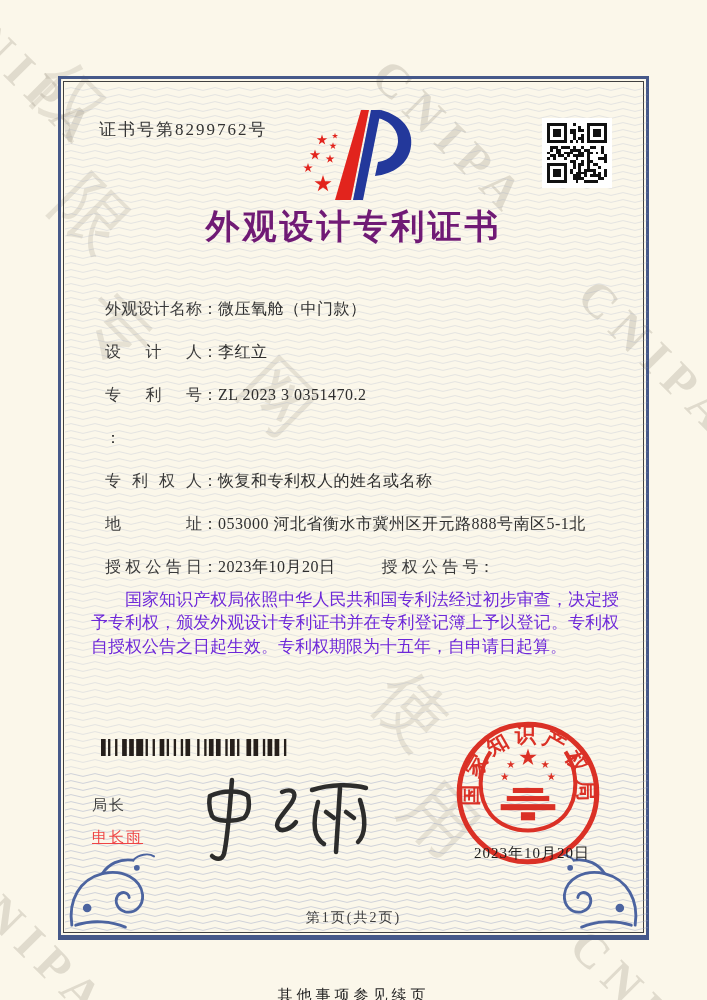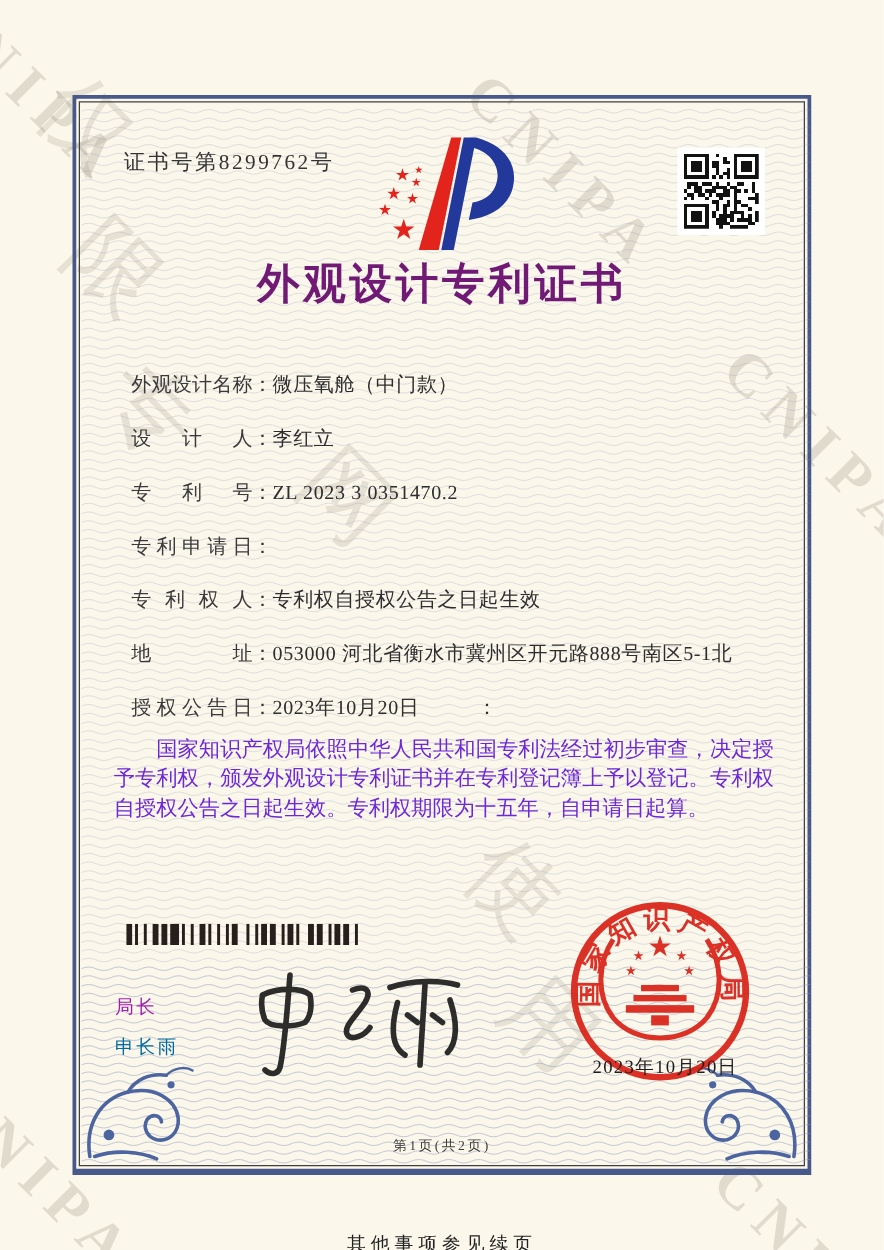--- a/index.html
+++ b/index.html
@@ -45,29 +45,29 @@
   .fval{letter-spacing:.5px;white-space:nowrap;}
 
   
   .paras{position:absolute;left:27px;right:24px;top:506px;z-index:2;font-size:17px;line-height:23.4px;
          color:#6d28d9;text-align:justify;}
   .paras p{margin:0 0 8px 0;text-indent:2em;}
 
   .barcode{position:absolute;left:37px;top:657px;width:190px;height:17px;z-index:2;}
 
   .signer-title{position:absolute;left:28px;top:714px;font-family:Liberation Mono, monospace;
-                font-size:15px;letter-spacing:2px;color:#a21caf;z-index:2;}
+                font-size:15px;letter-spacing:2px;color:#404040;z-index:2;}
   .signer-name{position:absolute;left:28px;top:746px;font-family:"Liberation Sans",sans-serif;
-               font-size:15px;letter-spacing:2px;color:#0369a1;z-index:2;}
+               font-size:15px;letter-spacing:2px;color:#ef4444;z-index:2;text-decoration:underline;}
   .signature{position:absolute;left:130px;top:688px;width:190px;height:92px;z-index:2;}
 
   .seal{position:absolute;left:378px;top:625px;width:172px;height:172px;z-index:3;opacity:.93;}
   .seal-date{position:absolute;left:410px;top:762px;font-size:15px;letter-spacing:1px;color:#1d1d1d;z-index:4;}
 
-  .page-no{position:absolute;left:0;top:827px;width:100%;text-align:center;font-size:11px;
+  .page-no{position:absolute;left:0;top:827px;width:100%;text-align:center;font-size:14px;
            letter-spacing:2px;color:#3c3c3c;z-index:2;}
 
   .orn{position:absolute;bottom:3px;width:92px;height:86px;z-index:2;}
   .orn-l{left:2px;}
   .orn-r{right:2px;transform:scaleX(-1);}
 
   .cont-note{position:absolute;left:0;top:944px;width:100%;text-align:center;font-size:15px;
              letter-spacing:4px;color:#222;z-index:2;margin-top:42px;}
 </style>
 </head>
@@ -387,40 +387,40 @@
           <span class="flabel">设计人</span>
             <span class="fcolon">：</span>
             <span class="fval">李红立</span>
         </div>
         <div class="frow">
           <span class="flabel">专利号</span>
             <span class="fcolon">：</span>
             <span class="fval">ZL 2023 3 0351470.2</span>
         </div>
         <div class="frow">
-          <span class="flabel">专利申请日</span>
             <span class="fcolon">：</span>
         </div>
         <div class="frow">
           <span class="flabel">专利权人</span>
             <span class="fcolon">：</span>
-            <span class="fval">专利权自授权公告之日起生效</span>
+            <span class="fval">恢复和专利权人的姓名或名称</span>
         </div>
         <div class="frow">
           <span class="flabel">地址</span>
             <span class="fcolon">：</span>
             <span class="fval">053000 河北省衡水市冀州区开元路888号南区5-1北</span>
         </div>
         <div class="frow">
           <span class="pair">
             <span class="flabel">授权公告日</span>
               <span class="fcolon">：</span>
               <span class="fval">2023年10月20日</span>
           </span>
           <span class="pair pair2">
+            <span class="flabel">授权公告号</span>
               <span class="fcolon">：</span>
           </span>
         </div>
       </div>
 
       <div class="paras">
         <p>国家知识产权局依照中华人民共和国专利法经过初步审查，决定授予专利权，颁发外观设计专利证书并在专利登记簿上予以登记。专利权自授权公告之日起生效。专利权期限为十五年，自申请日起算。</p>
       </div>
 
       <svg class="barcode" viewBox="0 0 190 17" preserveAspectRatio="none">

